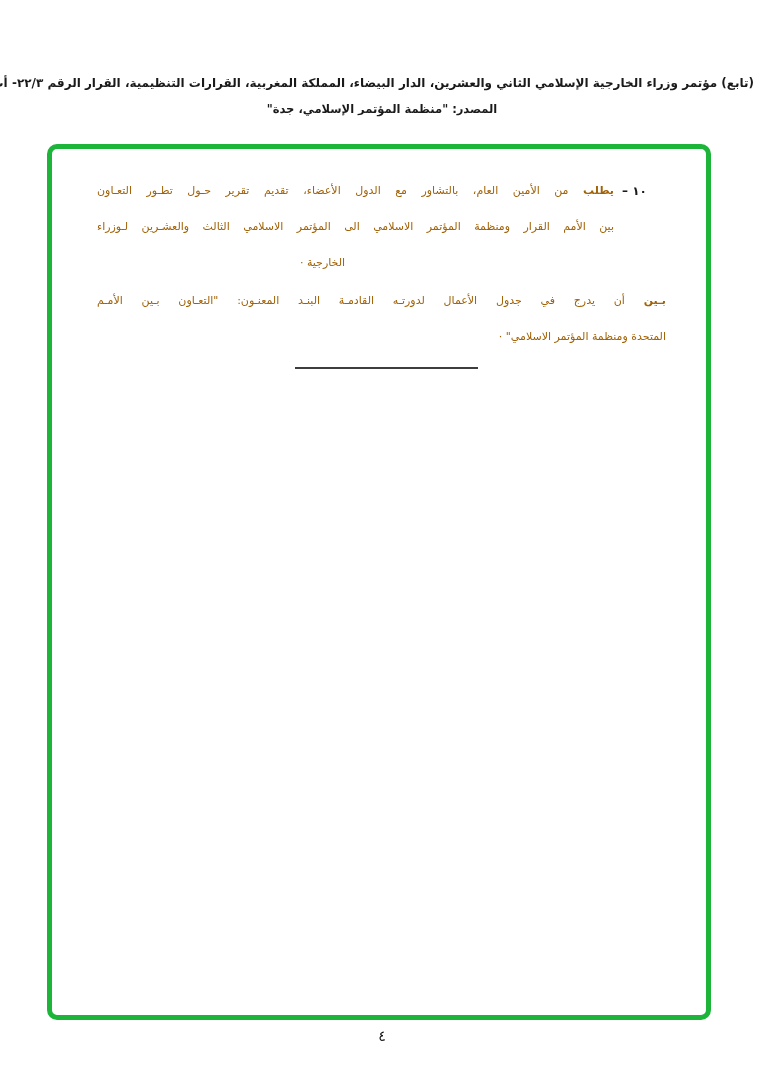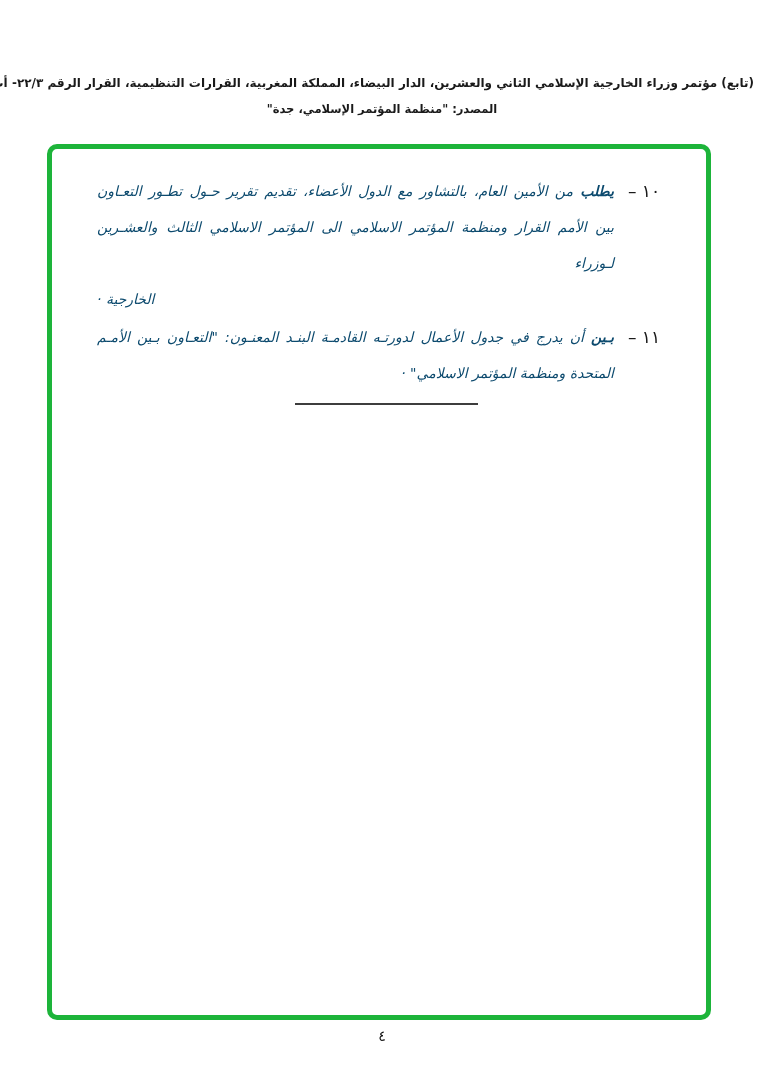--- a/index.html
+++ b/index.html
@@ -39,39 +39,38 @@
     direction: rtl;
   }
   .res-item {
     display: flex;
     direction: rtl;
     gap: 8px;
     margin: 0 0 2px 0;
   }
   .res-number {
     flex: 0 0 44px;
-    font-size: 17px;
-    font-weight: normal;
+    font-size: 12px;
+    font-weight: bold;
     line-height: 36px;
-    text-align: center;
+    text-align: left;
     white-space: nowrap;
   }
   .res-text {
     flex: 1 1 auto;
-    font-size: 14px;
+    font-size: 11px;
     line-height: 36px;
-    color: #0c4a6e;
-    font-style: italic;
+    color: #a16207;
   }
   .res-line.justify {
     text-align: justify;
     text-align-last: justify;
   }
   .res-line.right { text-align: right; }
-  .res-line.right-indent { text-align: left; padding-left: 0; padding-right: 66px; }
+  .res-line.right-indent { text-align: center; padding-left: 0; padding-right: 66px; }
   .bold-lead { font-weight: bold; }
   .section-divider {
     width: 183px; height: 2px;
     background: #3d3d3d;
     margin: 12px auto 0 auto;
     transform: translateX(5px); 
   }
   .page-number {
     position: absolute;
     top: 1028px; left: 0; right: 0;
@@ -92,21 +91,20 @@
   <div>
       <div class="res-item">
     <div class="res-number">١٠ –</div>
     <div class="res-text">
           <div class="res-line justify"><span class="bold-lead">يطلب</span> من الأمين العام، بالتشاور مع الدول الأعضاء، تقديم تقرير حـول تطـور التعـاون</div>
           <div class="res-line justify">بين الأمم القرار ومنظمة المؤتمر الاسلامي الى المؤتمر الاسلامي الثالث  والعشـرين لـوزراء</div>
           <div class="res-line right-indent">الخارجية ·</div>
         </div>
   </div>
       <div class="res-item">
-    <div class="res-number">١١ –</div>
     <div class="res-text">
           <div class="res-line justify"><span class="bold-lead">بـين</span> أن يدرج في جدول الأعمال لدورتـه القادمـة البنـد المعنـون: "التعـاون بـين الأمـم</div>
           <div class="res-line right">المتحدة ومنظمة المؤتمر الاسلامي" ·</div>
         </div>
   </div>
     </div>
   <div class="section-divider" style="background: rgb(61, 61, 61);"></div>
 </div>
 
 <div class="page-number">٤</div>

